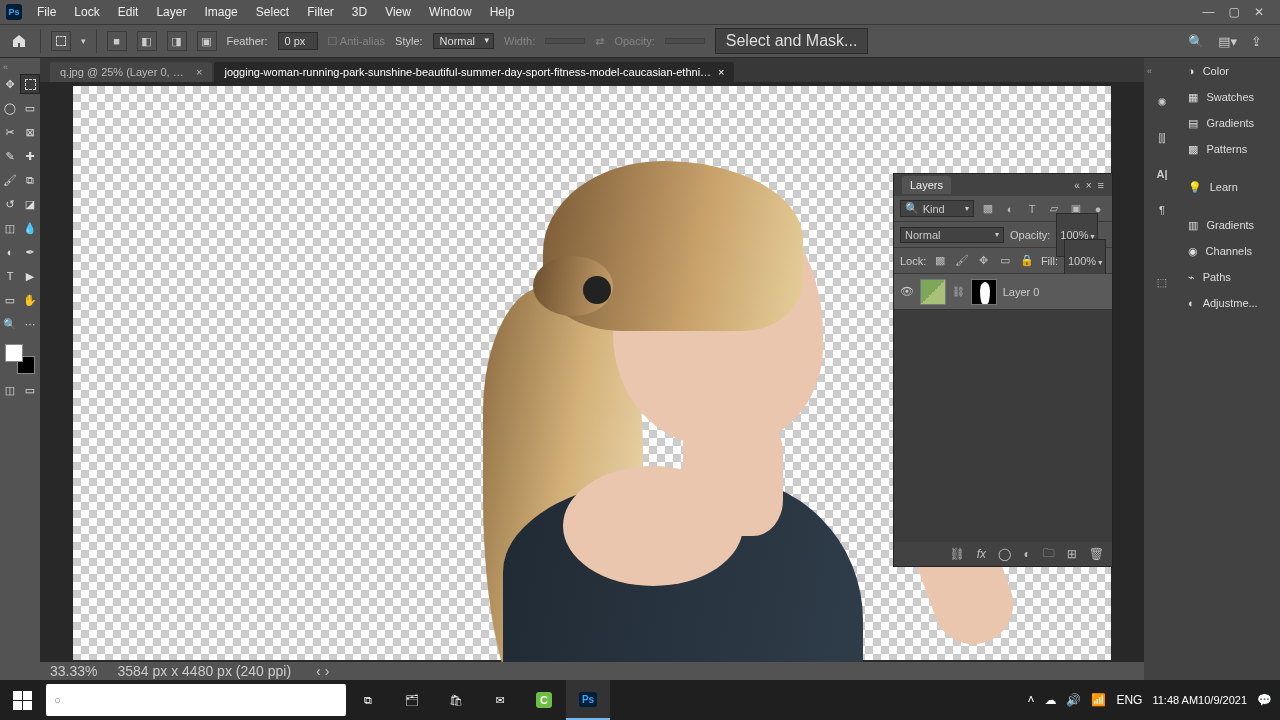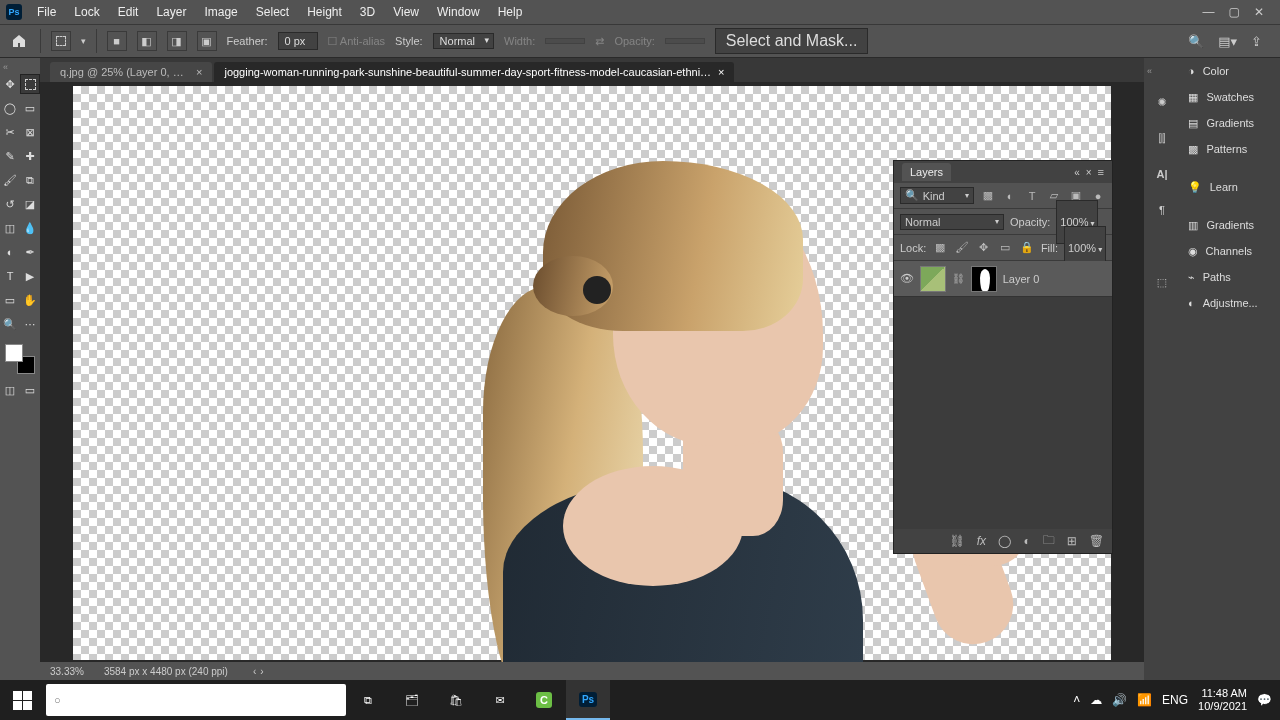--- a/index.html
+++ b/index.html
@@ -61,36 +61,36 @@
 .pony-tie{position:absolute; left:130px; top:130px; width:28px; height:28px; background:#222; border-radius:50%;}
 .hair-long{position:absolute; left:30px; top:140px; width:160px; height:420px; background:linear-gradient(100deg,#8a6a40,#d4b179 50%,#efe0b8); border-radius:40% 30% 40% 30%/30% 40% 50% 50%;}
 .neck{position:absolute; left:230px; top:270px; width:100px; height:120px; background:#e9c6ad; border-radius:20% 30% 30% 20%;}
 .torso{position:absolute; left:50px; top:330px; width:360px; height:240px; background:linear-gradient(100deg,#202a34,#2f3d4a); border-radius:50% 40% 10% 10%/40% 60% 10% 10%;}
 .shoulder{position:absolute; left:110px; top:320px; width:180px; height:120px; background:#e9c6ad; border-radius:50%;}
 .hand { position:absolute; right:-150px; bottom:40px; width:120px; height:120px;}
 .forearm{position:absolute; right:20px; bottom:-20px; width:80px; height:140px; background:#e9c6ad; border-radius:40px; transform:rotate(-20deg);}
 .palm{position:absolute; right:0; top:0; width:80px; height:60px; background:#e9c6ad; border-radius:40% 40% 40% 40%;}
 .nail{width:14px;height:18px;background:#c81e2b;border-radius:40% 40% 30% 30%;position:absolute;}
 
-.statusbar { height:18px; background:#535353; display:flex; align-items:center; padding:0 10px; gap:20px; font-size:10px; color:#ccc;}
+.statusbar { height:18px; background:#535353; display:flex; align-items:center; padding:0 10px; gap:20px; font-size:14px; color:#ccc;}
 .statusbar .arrows{margin-left:5px; display:flex; gap:4px;}
 .statusbar .arrows span{cursor:pointer;}
 
 
 .rstrip { width:36px; background:#424242; display:flex; flex-direction:column; align-items:center; gap:16px; padding-top:8px;}
 .rstrip .exp{font-size:9px;color:#999;align-self:flex-start;padding:0 3px;cursor:pointer;}
 .rstrip .ri{width:20px;height:20px;display:flex;align-items:center;justify-content:center;color:#ccc;cursor:pointer;}
 
 
 .rpanels { width:100px; background:#424242; display:flex; flex-direction:column;}
 .rpanels .rp { height:26px; display:flex; align-items:center; gap:8px; padding:0 8px; cursor:pointer; color:#ddd;}
 .rpanels .gap{height:12px;}
 
 
-.layerspanel { position:absolute; left:893px; top:160px; width:220px; height:394px; background:#535353; border:1px solid #222; display:flex; flex-direction:column; font-size:11px; color:#ccc;}
+.layerspanel { position:absolute; left:893px; top:173px; width:220px; height:394px; background:#535353; border:1px solid #222; display:flex; flex-direction:column; font-size:11px; color:#ccc;}
 .lp-title{height:22px; background:#424242; display:flex; align-items:center; padding:0 8px;}
 .lp-title .ttl{background:#535353; padding:3px 8px; border-radius:3px 3px 0 0; color:#eee;}
 .lp-title .ctrl{margin-left:auto; display:flex; gap:6px;}
 .lp-title .ctrl span{cursor:pointer; font-size:10px;}
 .lp-row{height:26px; display:flex; align-items:center; padding:0 6px; gap:6px; border-bottom:1px solid #3a3a3a;}
 .kindsel{flex:1; background:#424242; border:1px solid #2a2a2a; padding:1px 4px; display:flex; align-items:center; gap:4px; position:relative;}
 .kindsel:after{content:"▾";font-size:8px; margin-left:auto;}
 .fico{width:16px;height:14px;display:flex;align-items:center;justify-content:center;cursor:pointer;color:#bbb;font-size:11px;}
 .blendsel{width:104px;background:#424242;border:1px solid #2a2a2a;padding:1px 4px;position:relative;}
 .blendsel:after{content:"▾";font-size:8px;position:absolute;right:4px;top:2px;}
@@ -111,34 +111,34 @@
 .taskbar{position:absolute;left:0;right:0;bottom:0;height:40px;background:#1f1f1f;display:flex;align-items:center;color:#fff;}
 .taskbar .start{width:44px;height:40px;display:flex;align-items:center;justify-content:center;cursor:pointer;}
 .winlogo{display:grid;grid-template-columns:9px 9px;grid-template-rows:9px 9px;gap:1px;}
 .winlogo div{background:#fff;}
 .searchbox{height:32px;width:300px;background:#fff;border-radius:2px;display:flex;align-items:center;padding:0 8px;gap:8px;color:#777;margin-left:2px;}
 .searchbox input{border:none;outline:none;flex:1;font-size:13px;color:#333;}
 .tb-item{width:44px;height:40px;display:flex;align-items:center;justify-content:center;cursor:pointer;}
 .tb-item.active{border-bottom:2px solid #76b9ed;background:#333;}
 .tb-right{margin-left:auto;display:flex;align-items:center;gap:10px;padding-right:8px;font-size:11px;}
 .tb-right .icn{cursor:pointer;font-size:12px;}
-.tb-clock{display:flex;flex-direction:column;align-items:flex-end;line-height:13px;}
+.tb-clock{display:flex;flex-direction:row;align-items:flex-end;line-height:13px;}
 </style>
 </head>
 <body>
 
 <div class="menubar">
   <div class="ps-icon">Ps</div>
   <div class="mi">File</div>
   <div class="mi">Lock</div>
   <div class="mi">Edit</div>
   <div class="mi">Layer</div>
   <div class="mi">Image</div>
   <div class="mi">Select</div>
-  <div class="mi">Height</div>
+  <div class="mi">Filter</div>
   <div class="mi">3D</div>
   <div class="mi">View</div>
   <div class="mi">Window</div>
   <div class="mi">Help</div>
   <div class="winbtns">
     <span>—</span>
     <span>▢</span>
     <span>✕</span>
   </div>
 </div>

